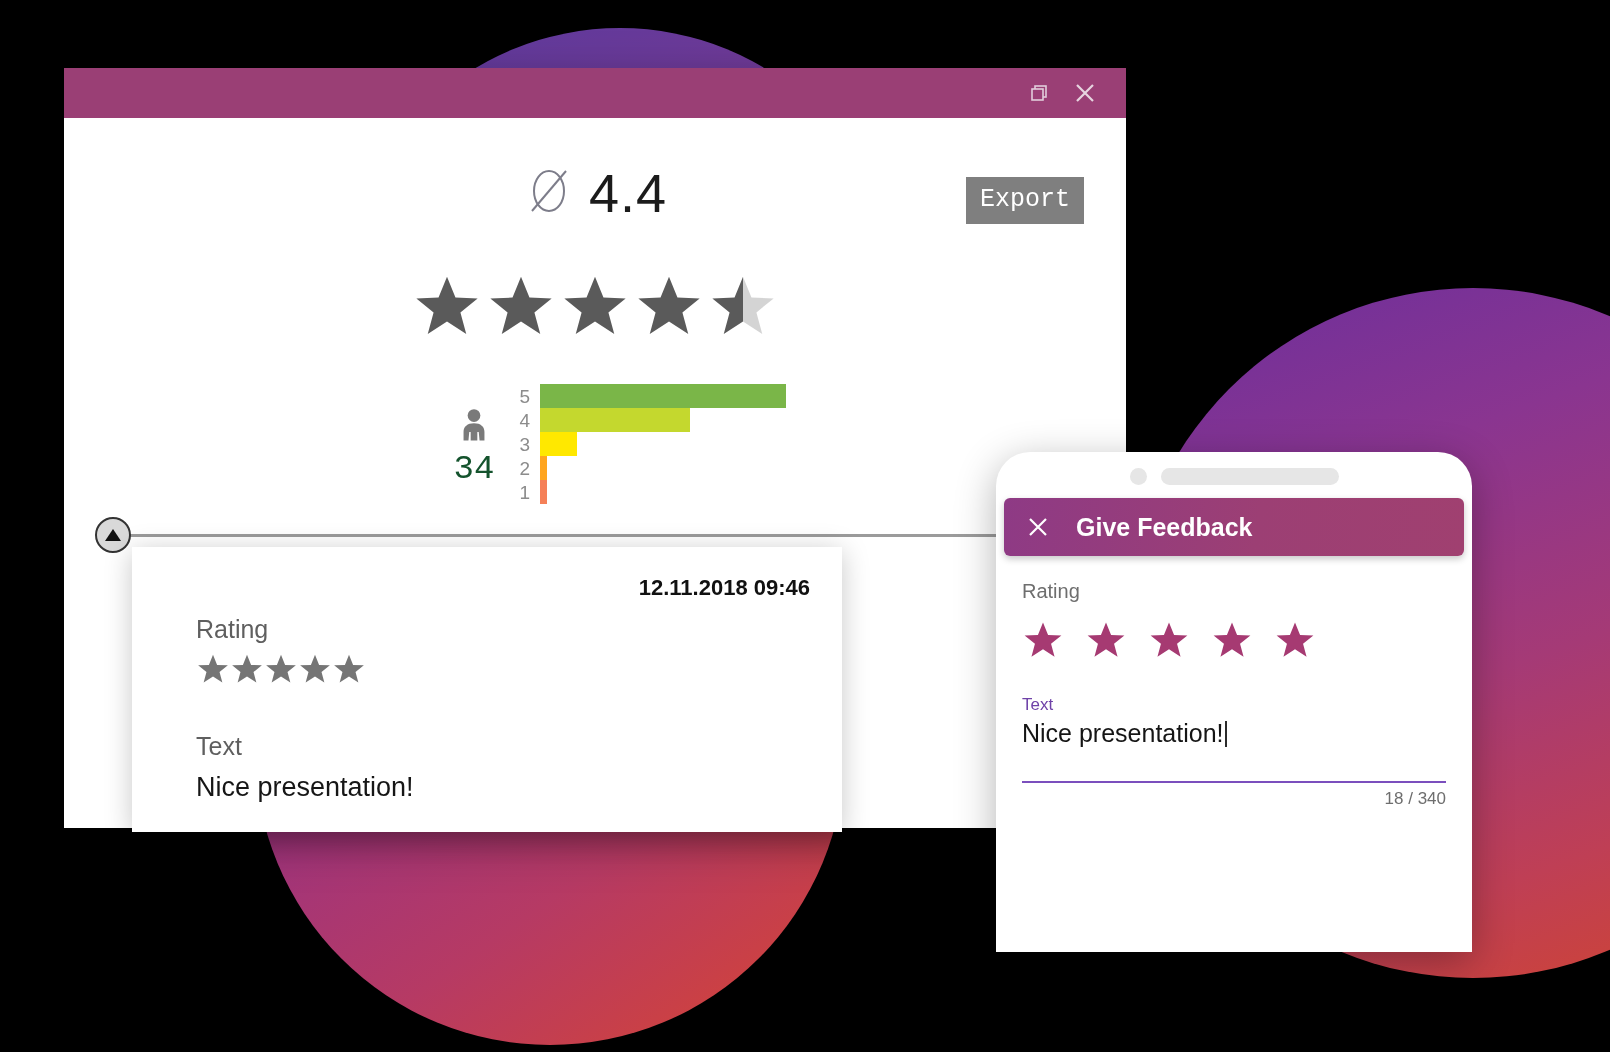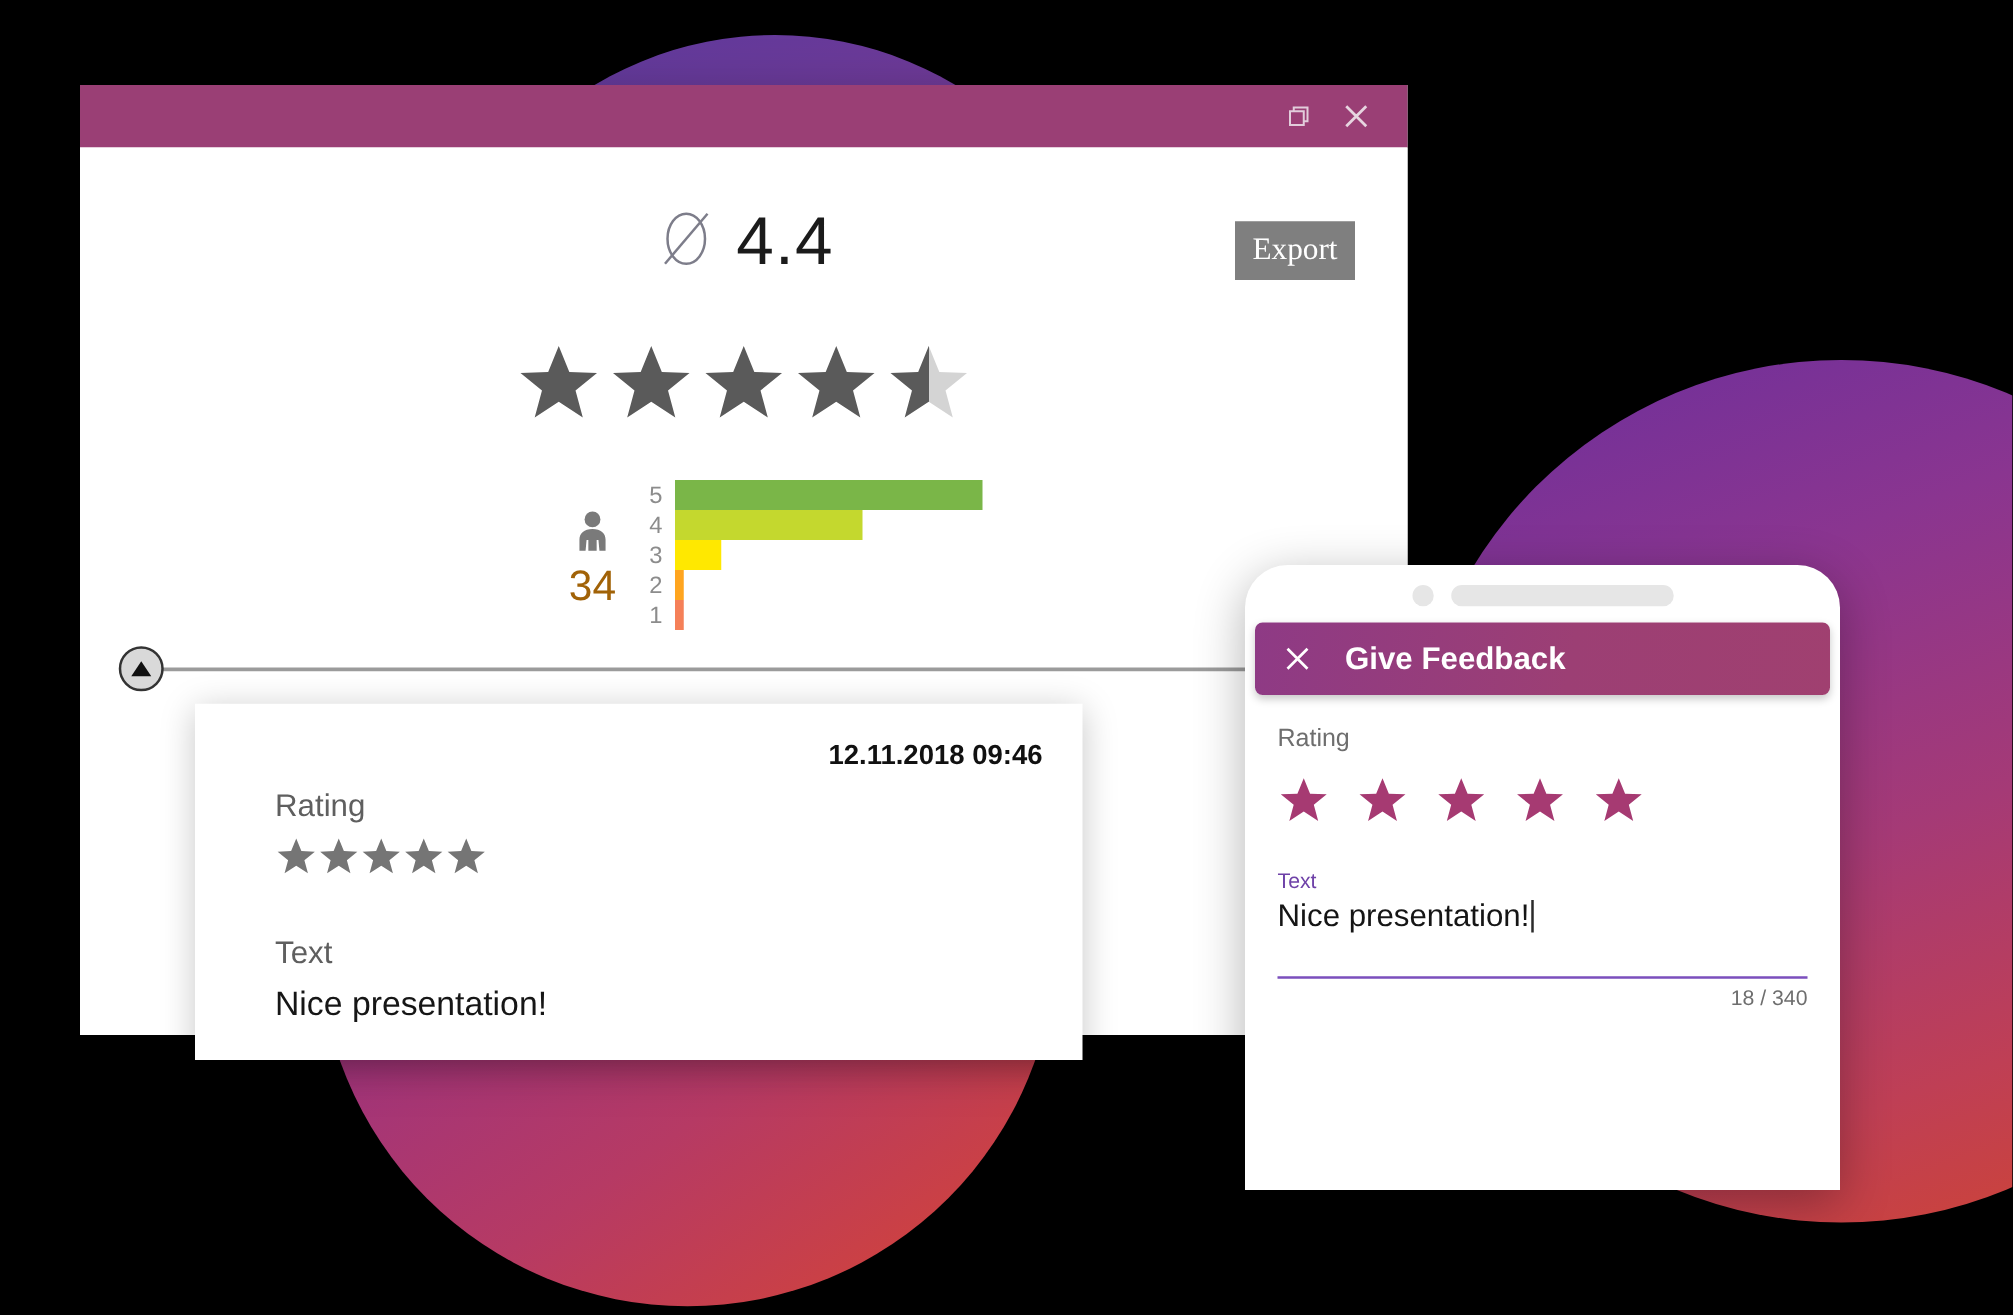--- a/index.html
+++ b/index.html
@@ -45,21 +45,21 @@
   .title-btn svg { display: block; }
 
   #window-body { position: relative; width: 100%; height: 710px; background: #fff; }
 
   #export-button {
     position: absolute; right: 42px; top: 59px;
     background: #7f7f7f; color: #ffffff;
     font-size: 25px; line-height: 1;
     padding: 10px 14px 12px 14px;
     border: none; cursor: pointer;
-    font-family: Liberation Serif, serif;
+    font-family: Liberation Mono, monospace;
   }
 
   
   #avg-row {
     position: absolute; left: 4px; right: 0; top: 44px;
     display: flex; align-items: center; justify-content: center; gap: 18px;
   }
   #diameter-icon { display:block; }
   #avg-value { font-size: 54px; color: #1b1b1b; font-weight: 400; letter-spacing: 1px; }
 
@@ -70,21 +70,21 @@
   }
   #avg-stars svg { display: block; }
 
   
   #chart-area { position: absolute; left: 370px; top: 266px; display: flex; align-items: flex-start; }
   #respondents {
     width: 80px; display: flex; flex-direction: column; align-items: center;
     padding-top: 22px;
   }
   #person-icon svg { display: block; }
-  #respondent-count { font-size: 34px; color: #a16207; margin-top: 4px; }
+  #respondent-count { font-size: 34px; color: #14532d; margin-top: 4px; font-family: Liberation Mono, monospace; }
 
   #bars-wrap { display: flex; flex-direction: column; }
   .bar-row { display: flex; align-items: center; height: 24px; }
   .bar-label {
     width: 26px; text-align: right; padding-right: 10px;
     font-size: 19px; color: #8c8c8c; line-height: 1;
   }
   .bar-track { width: 246px; height: 24px; position: relative; }
   .bar-fill { height: 100%; }
 
@@ -94,24 +94,23 @@
     position: absolute; left: 30px; top: 17px; height: 3px; width: 970px; background: #9b9b9b;
   }
   #slider-handle {
     position: absolute; left: 0; top: 0; width: 36px; height: 36px; border-radius: 50%;
     background: #d9d9d9; border: 2px solid #333; cursor: pointer;
     display: flex; align-items: center; justify-content: center;
   }
 
   
   #feedback-card {
-    position: absolute; left: 68px; top: 445px; width: 710px; height: 285px;
+    position: absolute; left: 68px; top: 429px; width: 710px; height: 285px;
     background: #ffffff;
     box-shadow: 0 4px 26px rgba(0,0,0,.22);
-    margin-left: 24px;
   }
   #card-timestamp {
     position: absolute; right: 32px; top: 28px;
     font-size: 22px; color: #111; font-weight: 700;
   }
   #card-rating-label {
     position: absolute; left: 64px; top: 68px; font-size: 25px; color: #5f5f5f;
   }
   #card-rating-stars { position: absolute; left: 64px; top: 105px; display: flex; gap: 0px; }
   #card-text-label {

